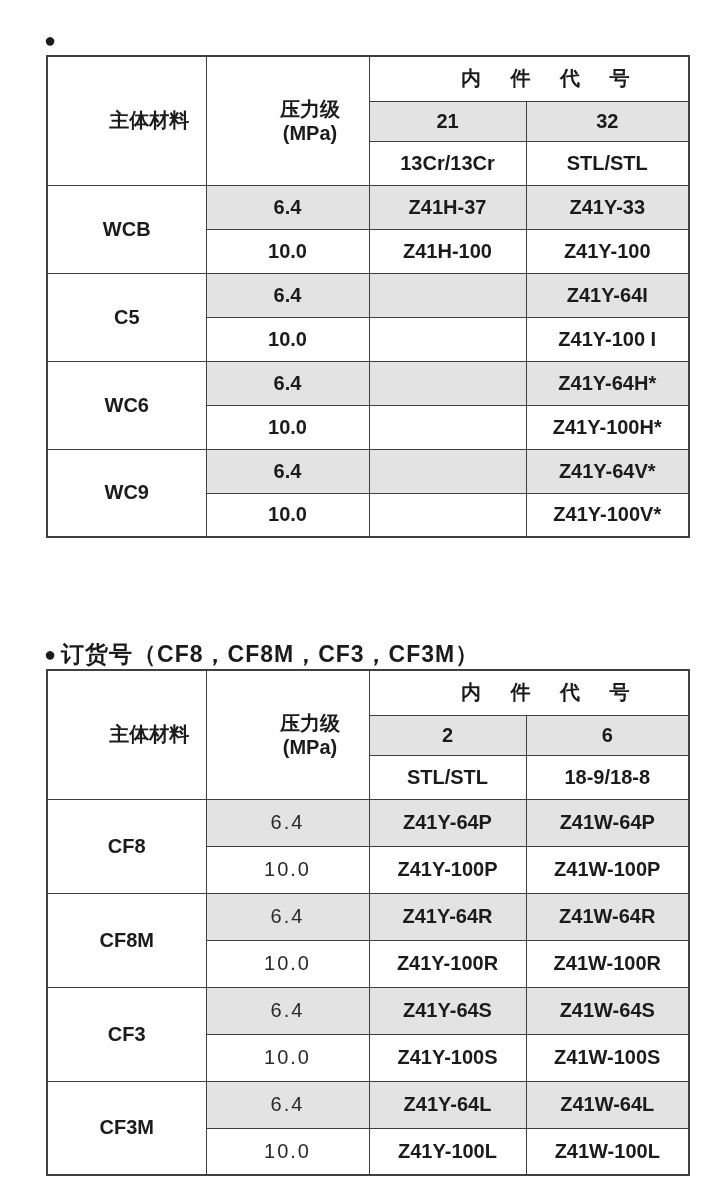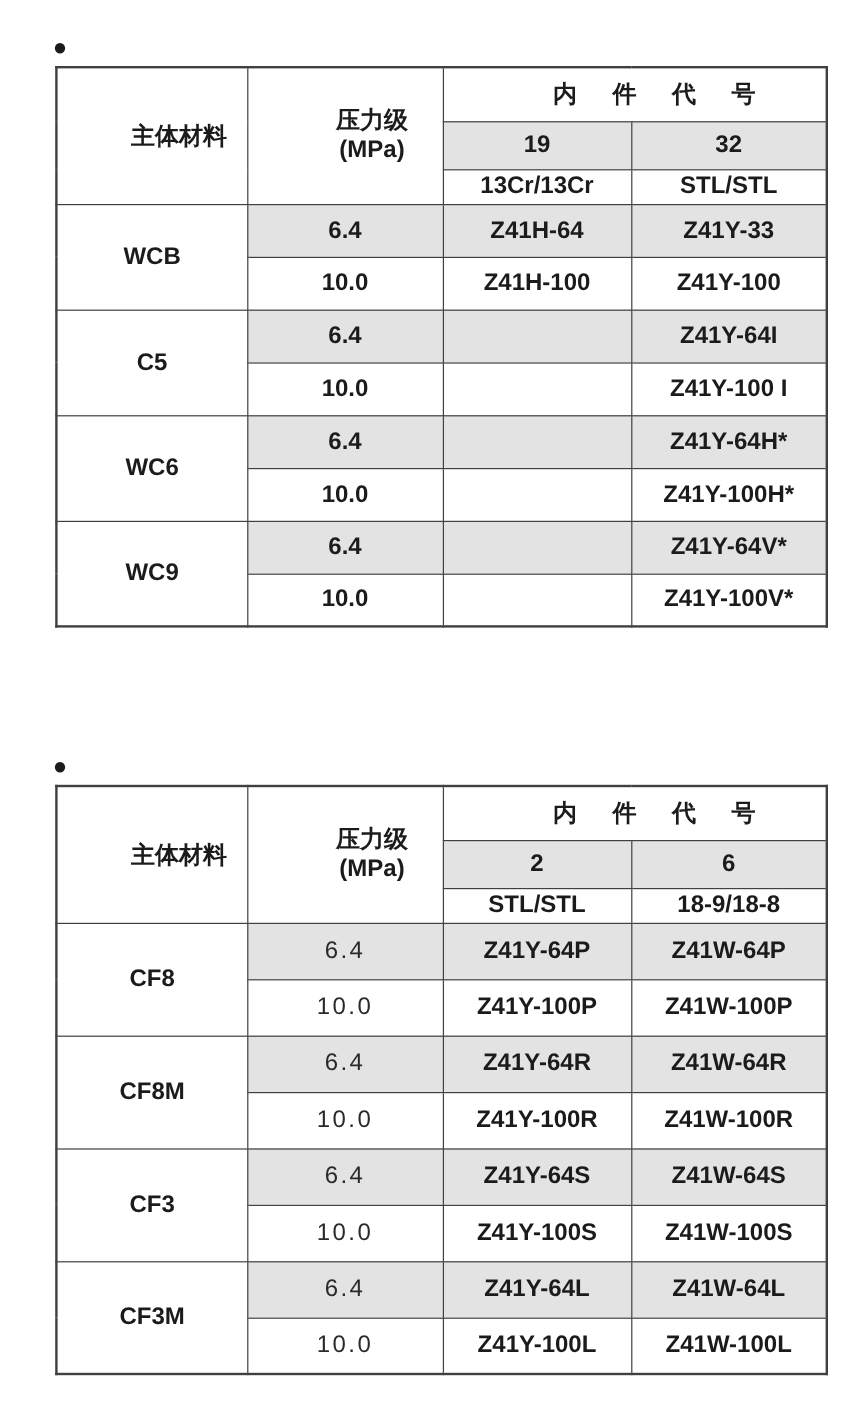--- a/index.html
+++ b/index.html
@@ -43,21 +43,21 @@
     font-weight: bold;
     padding: 0;
   }
   table.order-table { border: 2px solid #404040; }
   col.c1 { width: 159px; }
   col.c2 { width: 163px; }
   col.c3 { width: 157px; }
   col.c4 { width: 163px; }
   tr.hrow-1 td { height: 45px; padding-left: 45px; }
   tr.hrow-2 td { height: 40px; }
-  tr.hrow-3 td { height: 29px; }
+  tr.hrow-3 td { height: 44px; }
   #table-1 tr.body-row td { height: 44px; }
   #table-2 tr.body-row td { height: 47px; }
   .shade { background: #e3e3e3; }
   .spread { letter-spacing: 12px; }
   .pressure-head div { line-height: 24px; }
   #table-2 td.pressure-cell {
     font-weight: normal;
     letter-spacing: 2px;
     color: #2a2a2a;
   }
@@ -79,32 +79,32 @@
     <tbody>
     <tr class="hrow-1">
       <td rowspan="3">主体材料</td>
       <td rowspan="3" class="pressure-head">
         <div>压力级</div>
         <div>(MPa)</div>
       </td>
       <td colspan="2" class="spread">内 件 代 号</td>
     </tr>
     <tr class="hrow-2">
-      <td class="shade">19</td>
+      <td class="shade">21</td>
       <td class="shade">32</td>
     </tr>
     <tr class="hrow-3">
       <td>13Cr/13Cr</td>
       <td>STL/STL</td>
     </tr>
 
     <tr class="body-row">
       <td rowspan="2">WCB</td>
       <td class="shade pressure-cell">6.4</td>
-      <td class="shade">Z41H-64</td>
+      <td class="shade">Z41H-37</td>
       <td class="shade">Z41Y-33</td>
     </tr>
     <tr class="body-row">
       <td class="pressure-cell">10.0</td>
       <td>Z41H-100</td>
       <td>Z41Y-100</td>
     </tr>
 
     <tr class="body-row">
       <td rowspan="2">C5</td>
@@ -141,20 +141,21 @@
       <td></td>
       <td>Z41Y-100V*</td>
     </tr>
     </tbody>
   </table>
 </section>
 
 <section id="section-2">
   <h2 class="section-title">
     <span class="bullet">●</span>
+    <span>订货号（CF8，CF8M，CF3，CF3M）</span>
   </h2>
   <table id="table-2" class="order-table">
     <colgroup>
         <col class="c1">
         <col class="c2">
         <col class="c3">
         <col class="c4">
       </colgroup>
     <tbody>
     <tr class="hrow-1">

